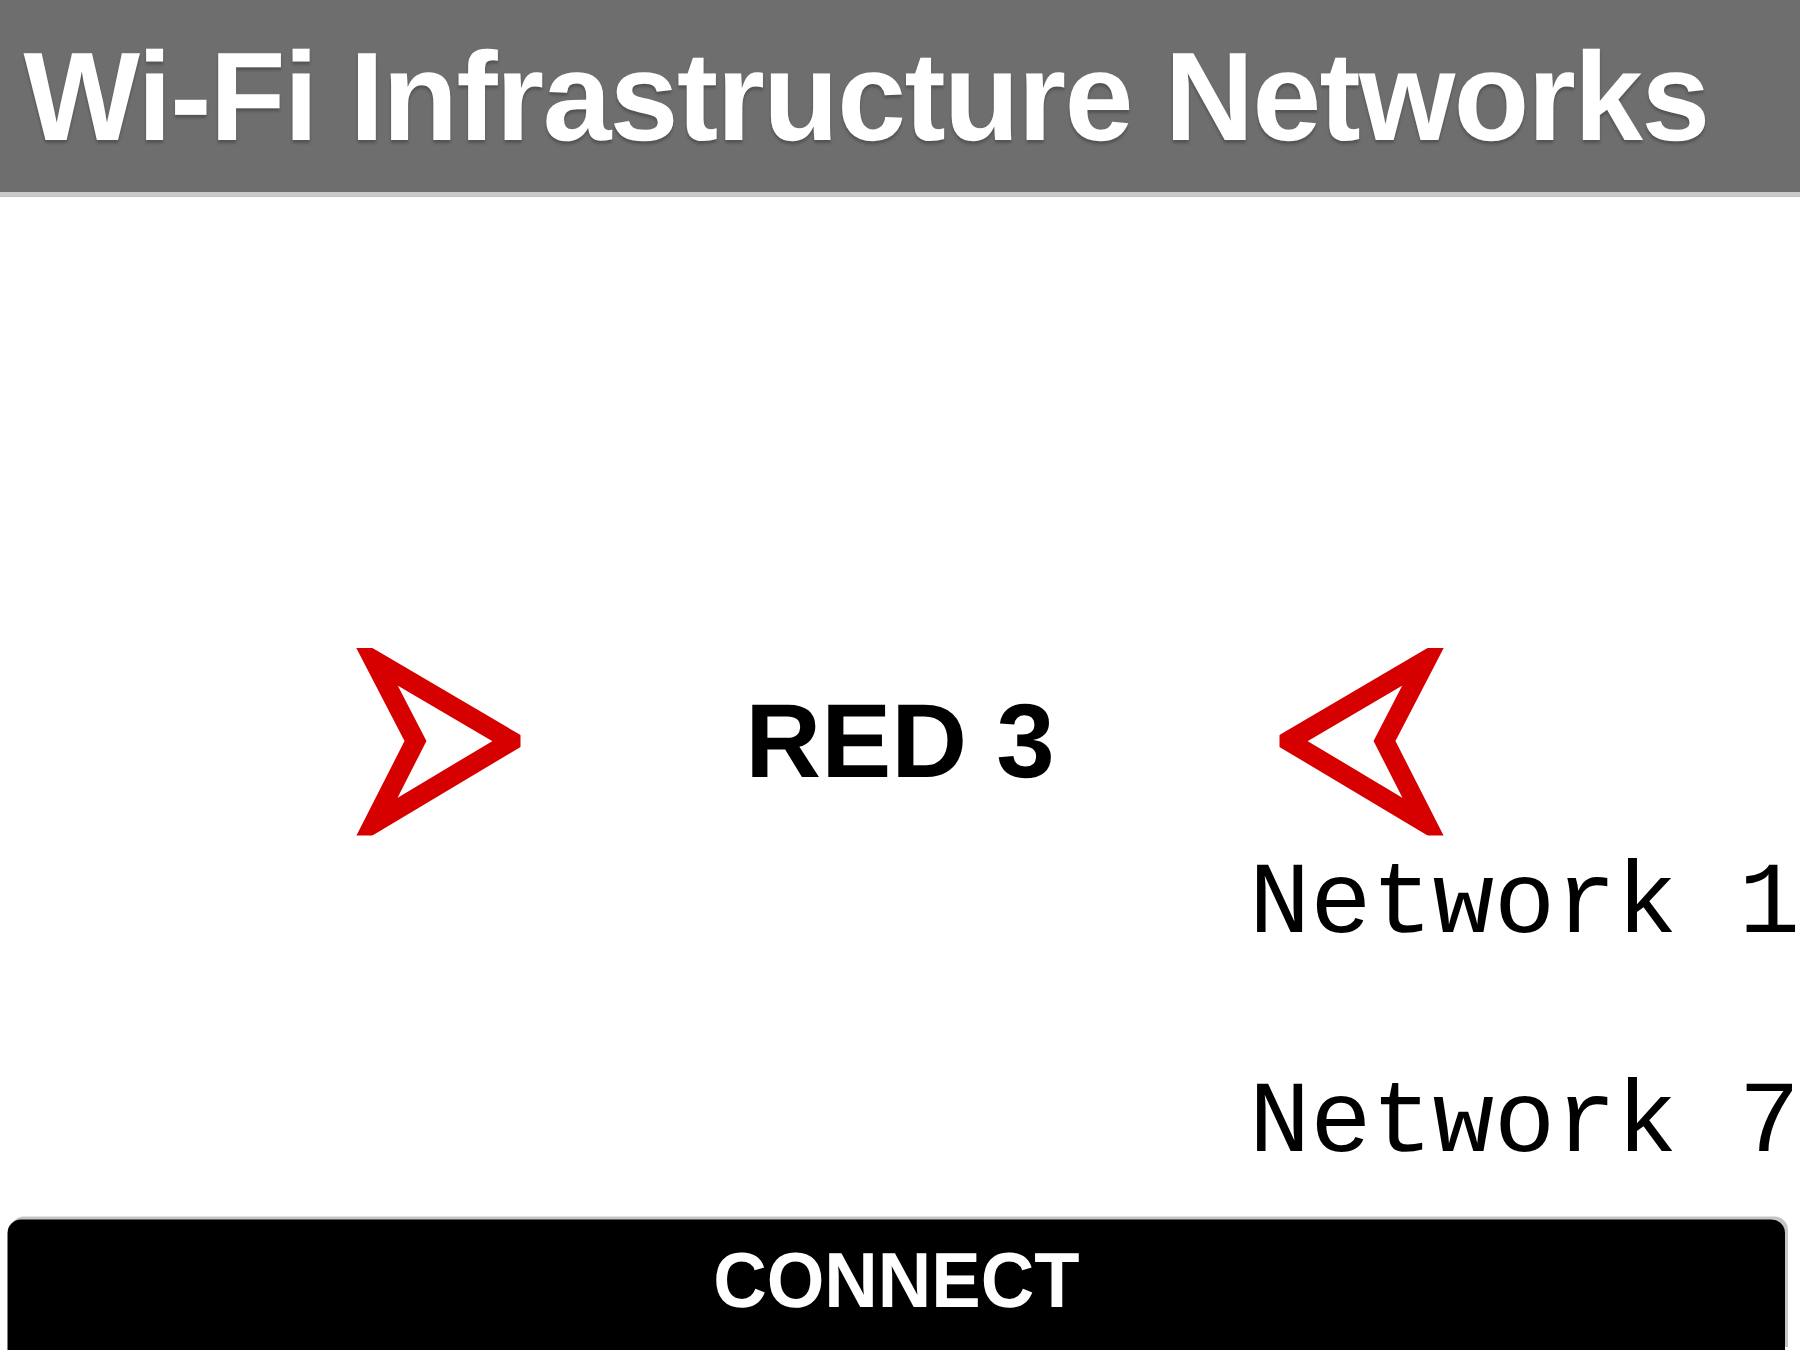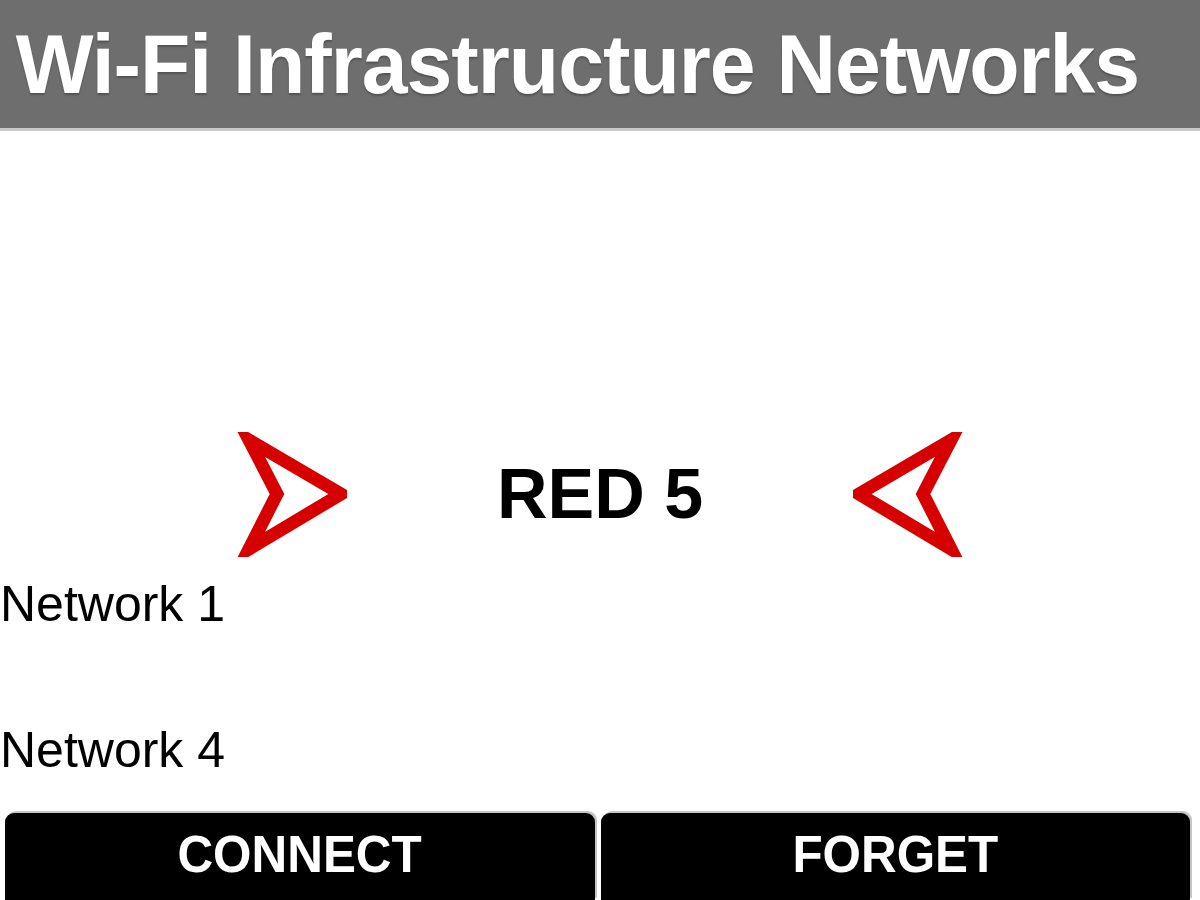--- a/index.html
+++ b/index.html
@@ -92,24 +92,24 @@
     color: #000000;
     white-space: nowrap;
     text-align: center;
   }
 
   
   .net-row {
     position: absolute;
     left: 0;
     width: 1200px;
-    text-align: left;
-    font-family: Liberation Sans, sans-serif;
+    text-align: right;
+    font-family: Liberation Mono, monospace;
     font-weight: normal;
-    font-size: 50px;
+    font-size: 68px;
     line-height: 66px;
     color: #000000;
     white-space: nowrap;
   }
   .net-row-0 { top: 437px; }
   .net-row-1 { top: 583px; }
 
   
   .button-bar {
     position: absolute;
@@ -161,43 +161,40 @@
   <div class="content">
 
     <div class="selected-row">
 
       <span class="arrow arrow-left">
         <svg width="110" height="125" viewBox="0 0 110 125" aria-hidden="true">
           <path d="M12 8 L104 62 L12 117 L40 62 Z" fill="none" stroke="#d60000" stroke-width="13" stroke-linejoin="miter" stroke-linecap="butt"></path>
         </svg>
       </span>
 
-      <span class="ssid-current">RED 5</span>
+      <span class="ssid-current">RED 3</span>
 
       <span class="arrow arrow-right">
         <svg width="110" height="125" viewBox="0 0 110 125" aria-hidden="true">
           <path d="M98 8 L6 62 L98 117 L70 62 Z" fill="none" stroke="#d60000" stroke-width="13" stroke-linejoin="miter" stroke-linecap="butt"></path>
         </svg>
       </span>
 
     </div>
 
     <div class="net-row net-row-0">Network 1</div>
 
-    <div class="net-row net-row-1">Network 4</div>
+    <div class="net-row net-row-1">Network 7</div>
 
   </div>
 
   <div class="button-bar">
 
     <button class="tb-btn">
       <span class="tb-label">CONNECT</span>
     </button>
 
-    <button class="tb-btn">
-      <span class="tb-label">FORGET</span>
-    </button>
 
 
 
   </div>
 
 </div>
 
 </body></html>

